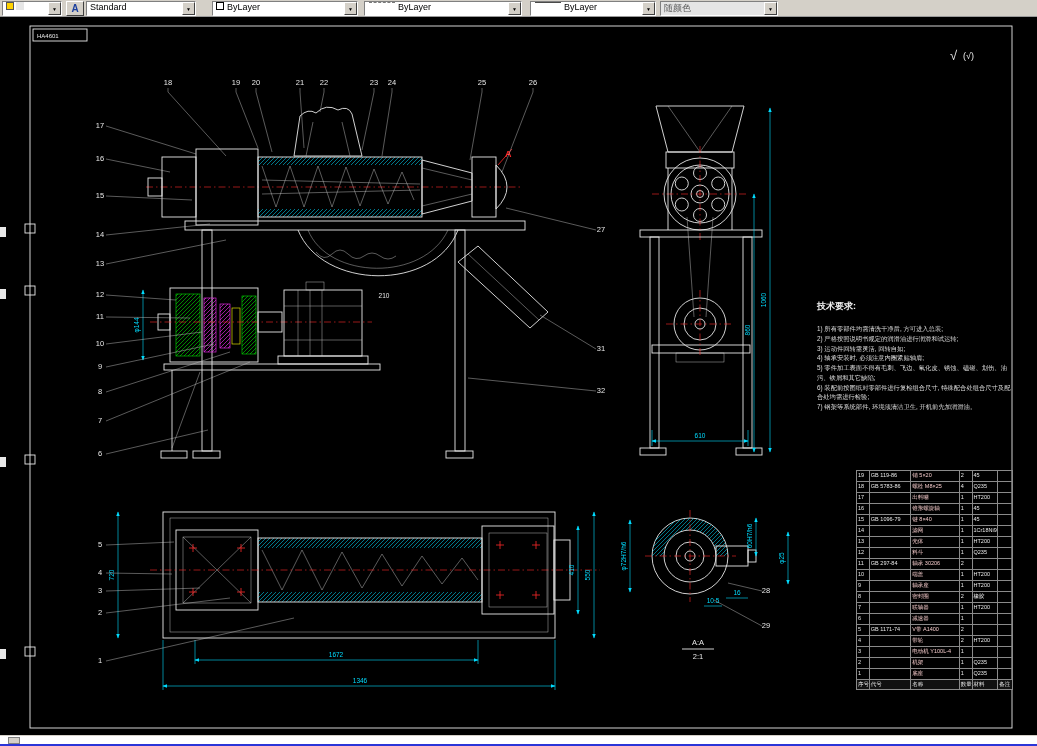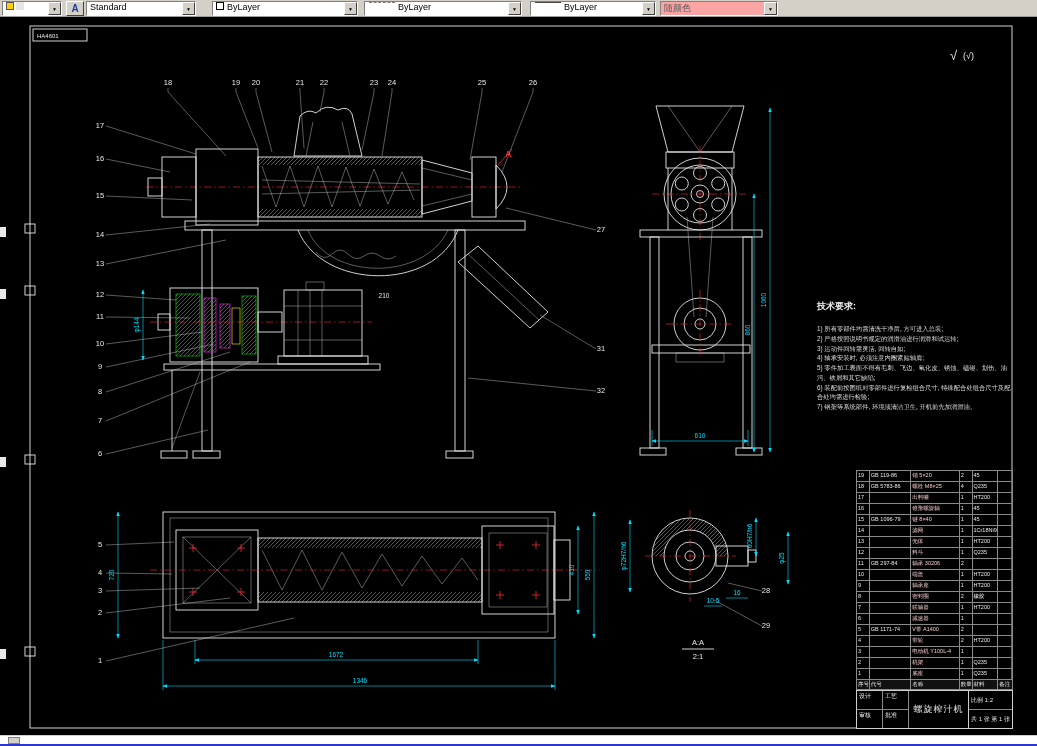--- a/index.html
+++ b/index.html
@@ -4,21 +4,21 @@
 <style>
   *{margin:0;padding:0;box-sizing:border-box}
   html,body{width:1037px;height:746px;background:#000;font-family:"Liberation Sans",sans-serif;overflow:hidden}
   #app{position:relative;width:1037px;height:746px}
 
   
   #toolbar{position:absolute;top:0;left:0;width:1037px;height:17px;background:#d4d0c8;border-bottom:1px solid #9a9a9a}
   .combo{position:absolute;top:1px;height:15px;background:#fff;border-top:1px solid #808080;border-left:1px solid #808080;border-bottom:1px solid #fff;border-right:1px solid #fff;display:flex;align-items:flex-start;font-size:9px;color:#000;overflow:hidden}
   .combo .cval{padding-left:3px;white-space:nowrap}
   .combo .arrow{position:absolute;right:0;top:0;width:13px;height:13px;background:#d4d0c8;border-top:1px solid #fff;border-left:1px solid #fff;border-right:1px solid #404040;border-bottom:1px solid #404040;font-size:5px;display:flex;align-items:center;justify-content:center;color:#000}
-  .combo.disabled{background:#fca5a5;color:#5a5a5a}
+  .combo.disabled{background:#e5e5e5;color:#5a5a5a}
   .licon{width:8px;height:8px;margin-left:3px;background:#ffd200;border:1px solid #555;box-shadow:10px 0 0 #e6e6e6}
   .swatch{width:8px;height:8px;margin-left:3px;background:#fff;border:1px solid #000}
   .lsample{width:26px;height:0;margin-left:4px;border-top:1px dashed #7a7a7a}
   .wsample{width:26px;height:0;margin-left:4px;border-top:1px solid #4a4a4a}
   .tbtn{position:absolute;top:1px;width:18px;height:15px;background:#d4d0c8;border-top:1px solid #fff;border-left:1px solid #fff;border-right:1px solid #404040;border-bottom:1px solid #404040;font-size:10px;font-weight:bold;color:#1b3f9e;text-align:center;line-height:13px;cursor:default}
 
   
   #canvas{position:absolute;top:17px;left:0;width:1037px;height:718px;background:#000}
   #dsvg{position:absolute;top:0;left:0}
   #dsvg .w{stroke:#e8e8e8;fill:none;stroke-width:.9}
@@ -502,43 +502,20 @@
       <div class="prow phead">
         <span class="c-no">序号</span>
         <span class="c-code">代号</span>
         <span class="c-name">名称</span>
         <span class="c-qty">数量</span>
         <span class="c-mat">材料</span>
         <span class="c-rem">备注</span>
       </div>
     </div>
 
-    <div id="tblock">
-      <div class="tb-l">
-        <div>
-          <span>设计</span>
-          <span>工艺</span>
-        </div>
-        <div>
-          <span>审核</span>
-          <span>批准</span>
-        </div>
-      </div>
-      <div class="tb-c">螺旋榨汁机</div>
-      <div class="tb-r">
-        <div>
-          <span>比例</span>&nbsp;
-          <span>1:2</span>
-        </div>
-        <div>
-          <span>共 1 张</span>&nbsp;
-          <span>第 1 张</span>
-        </div>
-      </div>
-    </div>
   </div>
 
   <div id="hscroll">
     <div class="hthumb"></div>
     <div class="blue-line"></div>
   </div>
 
 </div>
 
 </body></html>

